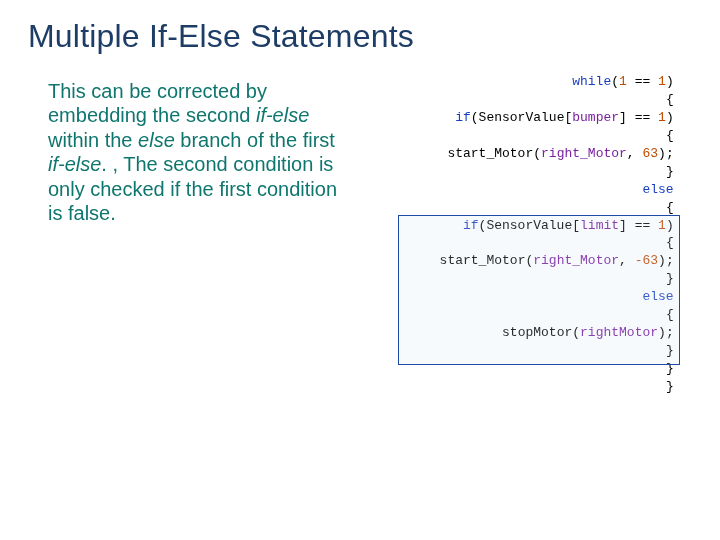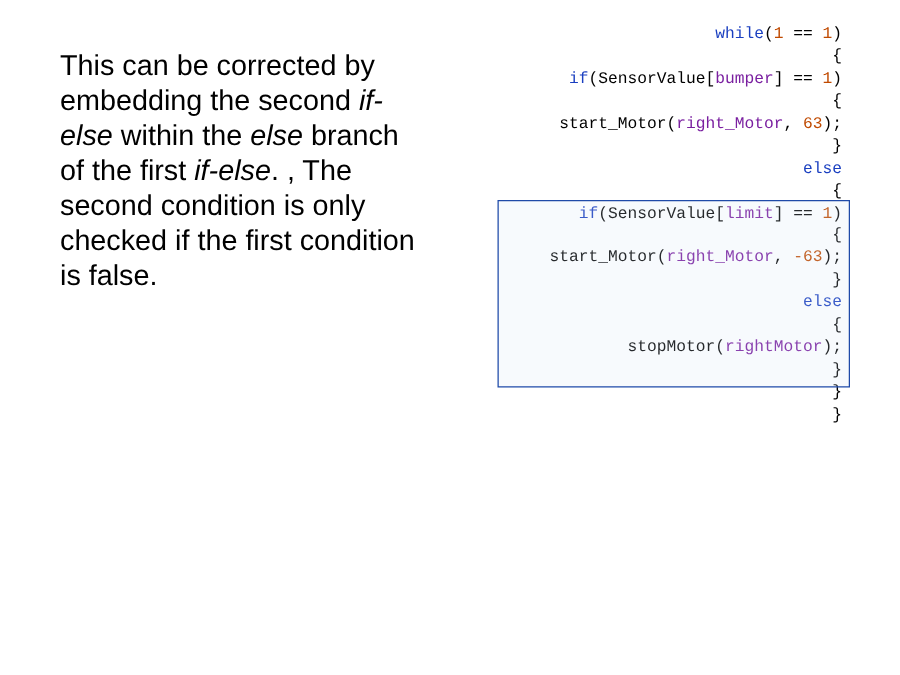--- a/index.html
+++ b/index.html
@@ -25,26 +25,25 @@
     margin: 0 0 18px 0;
     letter-spacing: 0.2px;
   }
   .content {
     display: flex;
     align-items: flex-start;
   }
   .body-text {
     width: 290px;
     flex: 0 0 290px;
-    font-size: 23px;
-    color: #000000;
+    font-size: 20px;
+    color: #0f766e;
     line-height: 1.22;
     padding-left: 20px;
     padding-top: 6px;
-    margin-top: 14px;
   }
   .body-text .it { font-style: italic; }
   .code-wrap {
     flex: 0 0 auto;
     margin-left: 8px;
     padding-top: 0;
   }
   .code {
     font-family: "Courier New", monospace;
     font-size: 13px;
@@ -61,20 +60,21 @@
     position: absolute;
     border: 1px solid #1f4aa8;
     background: rgba(210,225,245,0.18);
     pointer-events: none;
   }
 </style>
 </head>
 <body>
 
 <div class="slide">
+  <h1 class="title">Multiple If-Else Statements</h1>
 
   <div class="content">
 
     <div class="body-text">
       <span>This can be corrected by embedding the second </span><span class="it">if-else</span><span> within the </span><span class="it">else</span><span> branch of the first </span><span class="it">if-else</span><span>.  , The second condition is only checked if the first condition is false.</span>
     </div>
 
     <div class="code-wrap">
       <div class="code"><span class="kw">while</span><span>(</span><span class="num">1</span><span> == </span><span class="num">1</span><span>)</span>
 <span>{</span>

